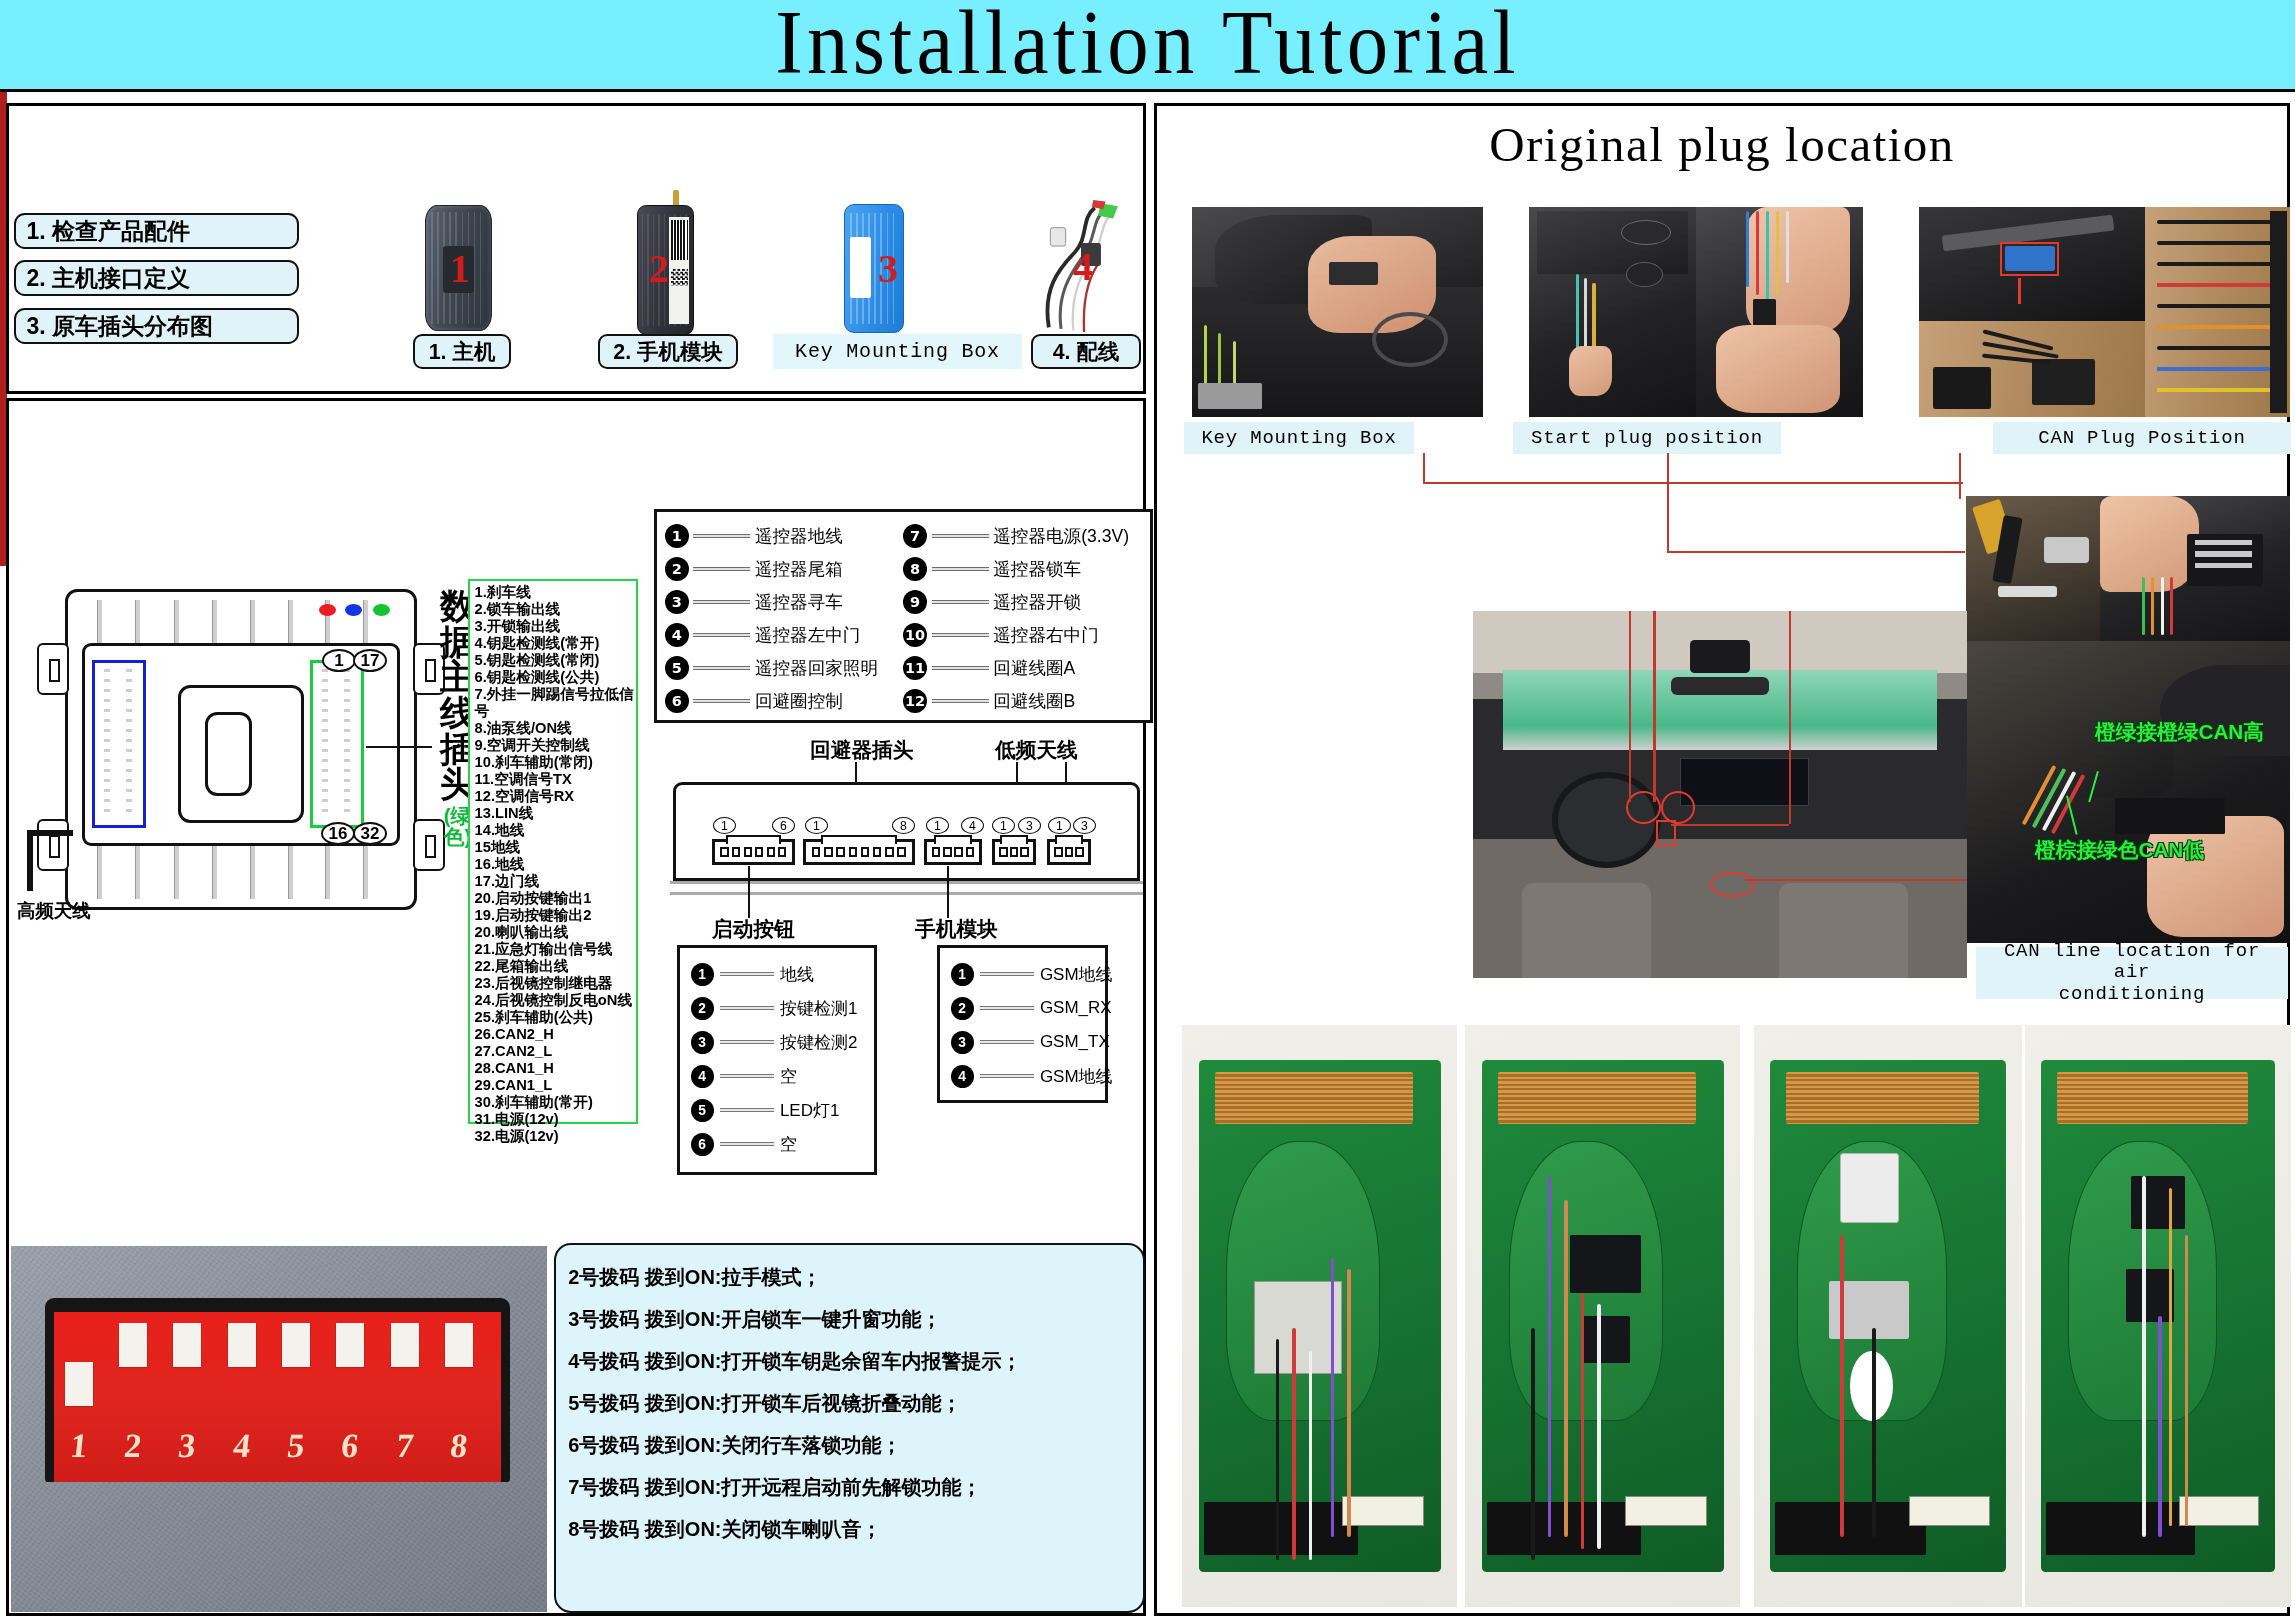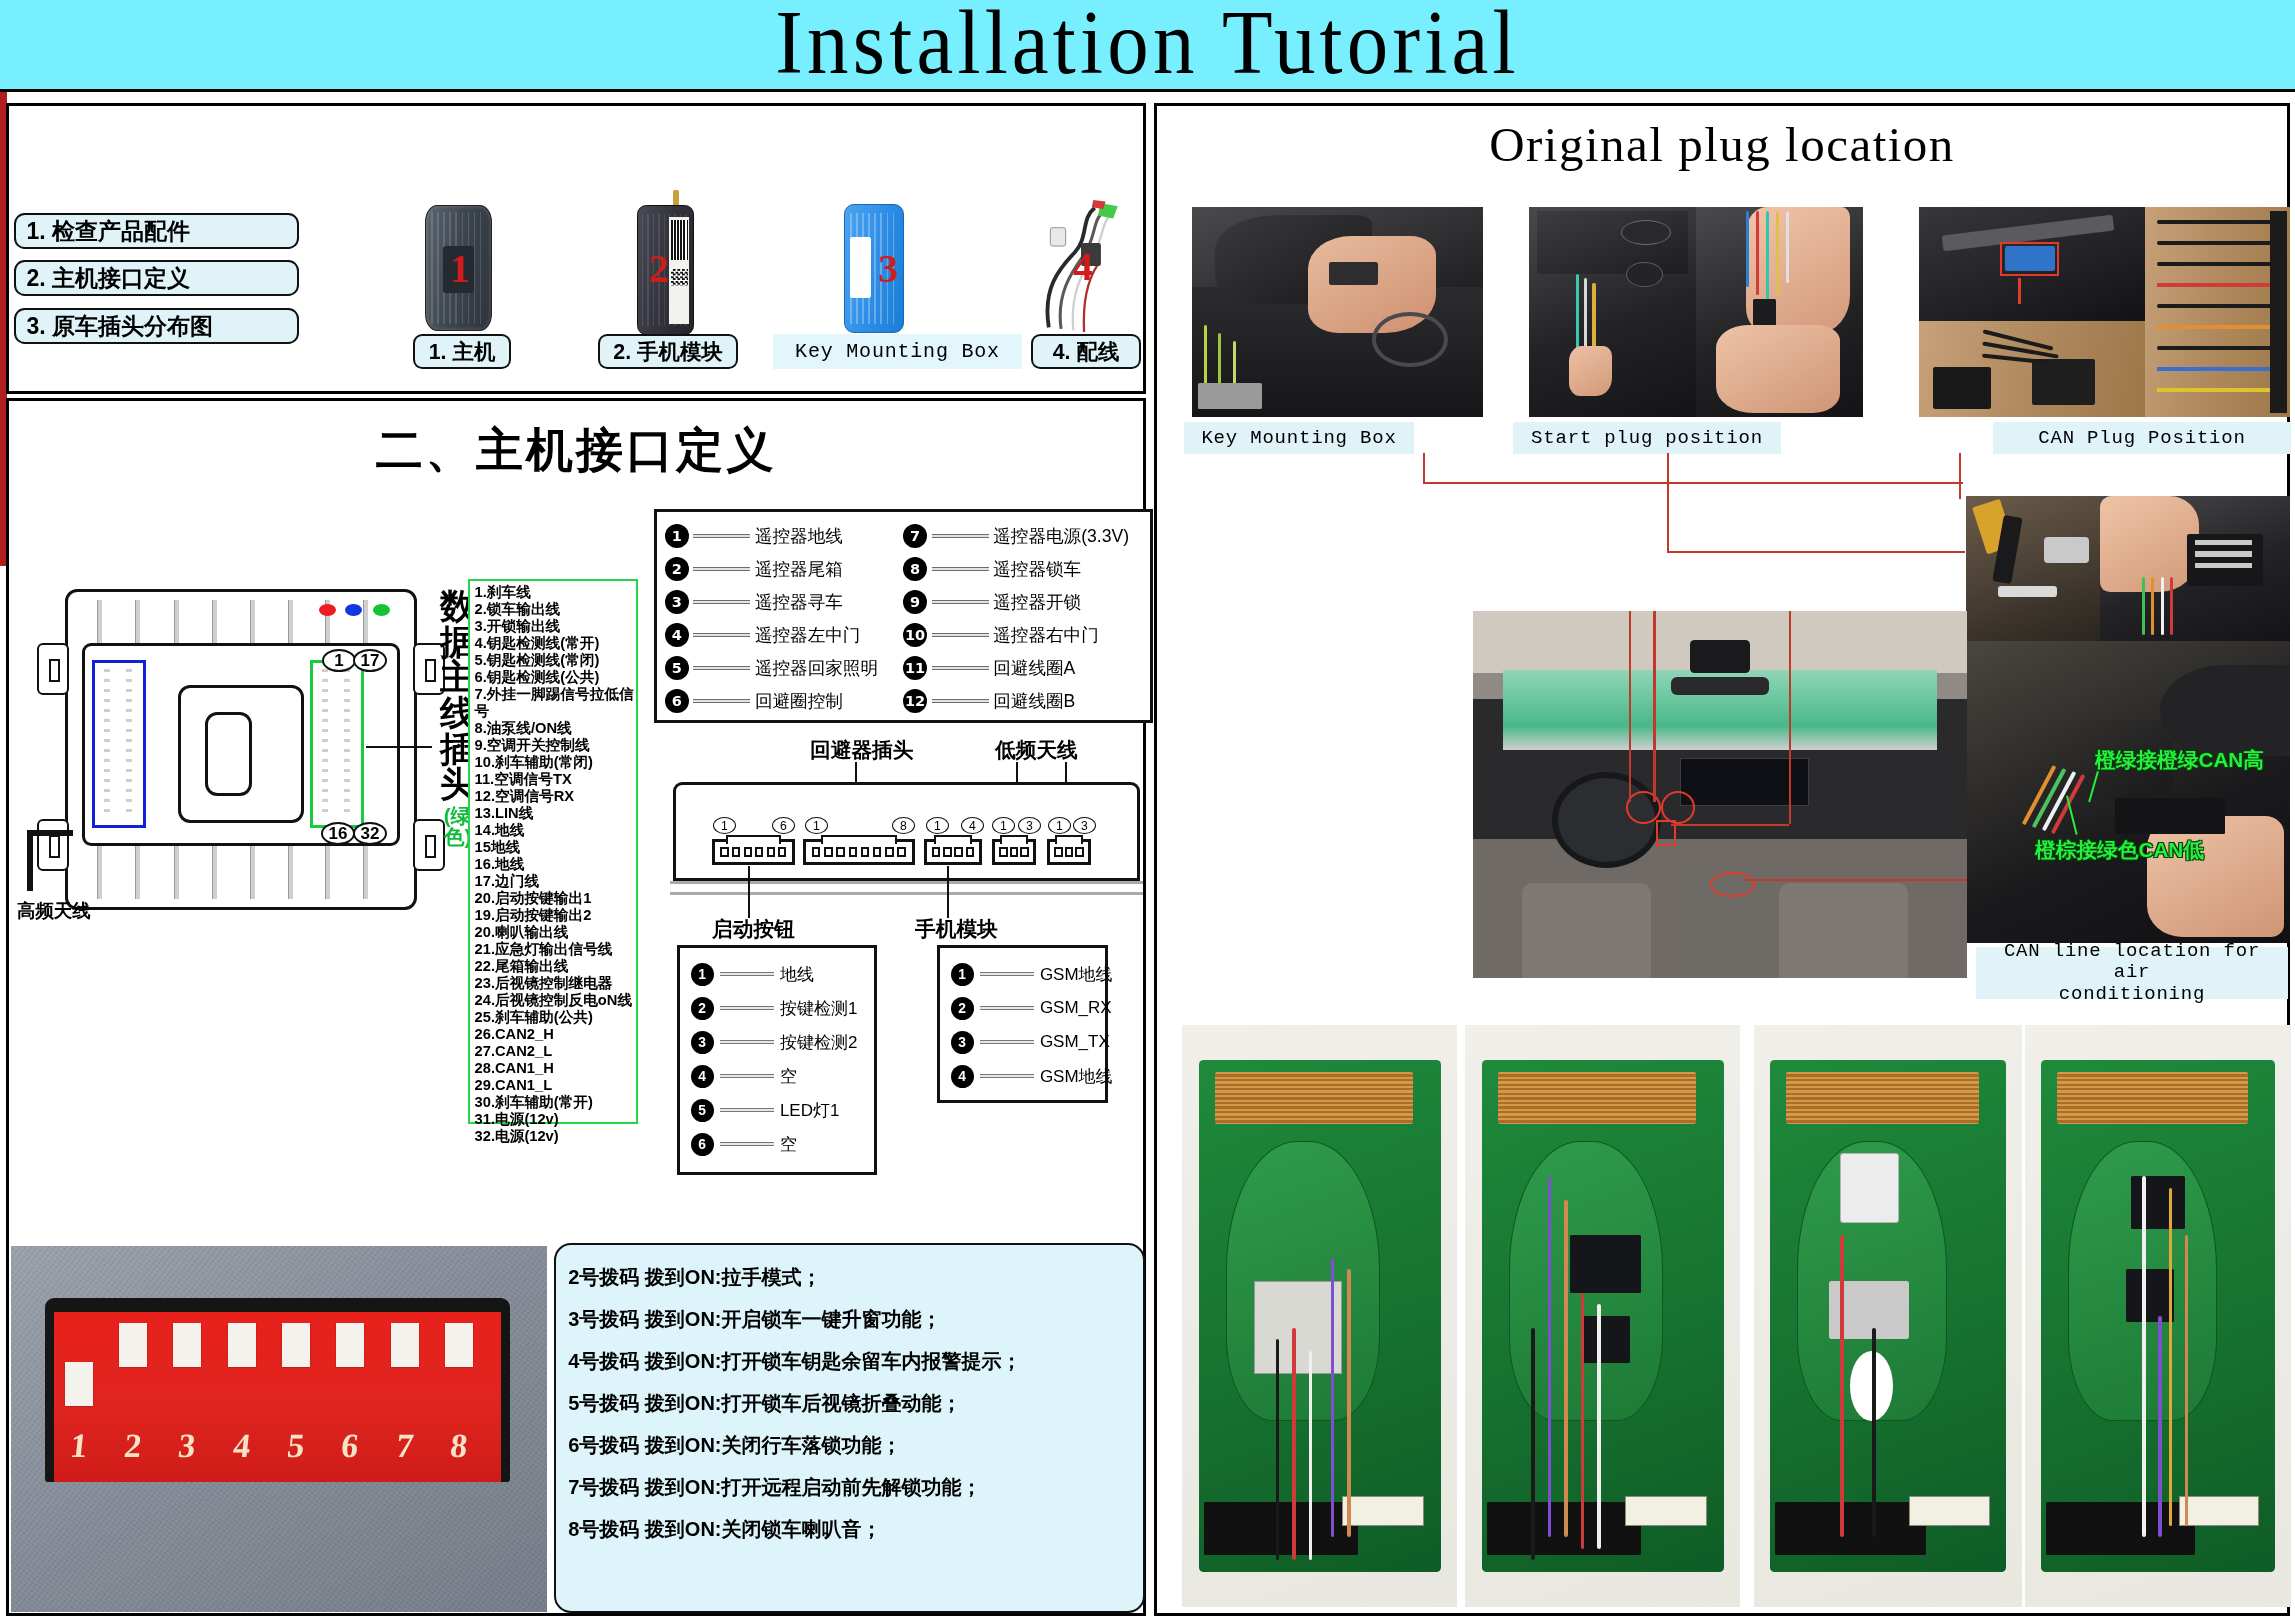--- a/index.html
+++ b/index.html
@@ -297,21 +297,21 @@
   #ph-ac2 { left:2100px; top:496px; width:190px; height:145px; }
   #ph-ac3 { left:1966px; top:641px; width:324px; height:302px; }
   #cap-ac { left:1976px; top:947px; width:312px; height:52px; }
 
   .greentxt {
     position:absolute; color:#25f03c; font-size:20.7px; font-weight:700;
     text-shadow: -1.1px -1.1px 0 #063d0a, 1.1px -1.1px 0 #063d0a,
                  -1.1px 1.1px 0 #063d0a, 1.1px 1.1px 0 #063d0a;
     white-space:nowrap;
   }
-  #gt-high { left:2095px; top:746px; }
+  #gt-high { left:2095px; top:718px; }
   #gt-low  { left:2035px; top:836px; }
   .greenlead { position:absolute; background:#25f03c; width:1.5px; transform-origin: top left; }
 
   
   #ph-car { left:1473px; top:611px; width:494px; height:367px; }
 
   
   .redline { position:absolute; background:#c0392b; }
   #rl-vert-key { left:1295px; top:455px; width:6.9px; height:566px; background:#b01e1e; }
 
@@ -407,21 +407,20 @@
       <rect x="60" y="60" width="26" height="30" rx="3" fill="#3b3b3b"></rect>
       <rect x="20" y="40" width="20" height="24" rx="3" fill="#e8e8e8" stroke="#777"></rect>
       <path d="M86 8 l22 4 -6 16 -20 -4 z" fill="#44c949"></path>
       <path d="M76 4 l16 2 -3 10 -15 -3 z" fill="#d03a3a"></path>
     </svg>
   </div>
   <div class="prod-num" style="left:1073px; top:243px;">4</div>
   <div class="prod-cap" style="left:1031px; top:334px; width:110px; height:35px;">4. 配线</div>
 
   <div class="panel" id="panel-iface"></div>
-  <div id="sec2-title">二、主机接口定义</div>
 
   <div id="ecu-big">
     <div class="vfin" style="left:29px;"></div>
       <div class="vfin" style="left:67px;"></div>
     <div class="vfin" style="left:106px;"></div>
       <div class="vfin" style="left:144px;"></div>
     <div class="vfin" style="left:182px;"></div>
       <div class="vfin" style="left:220px;"></div>
     <div class="vfin" style="left:257px;"></div>
       <div class="vfin" style="left:295px;"></div>

